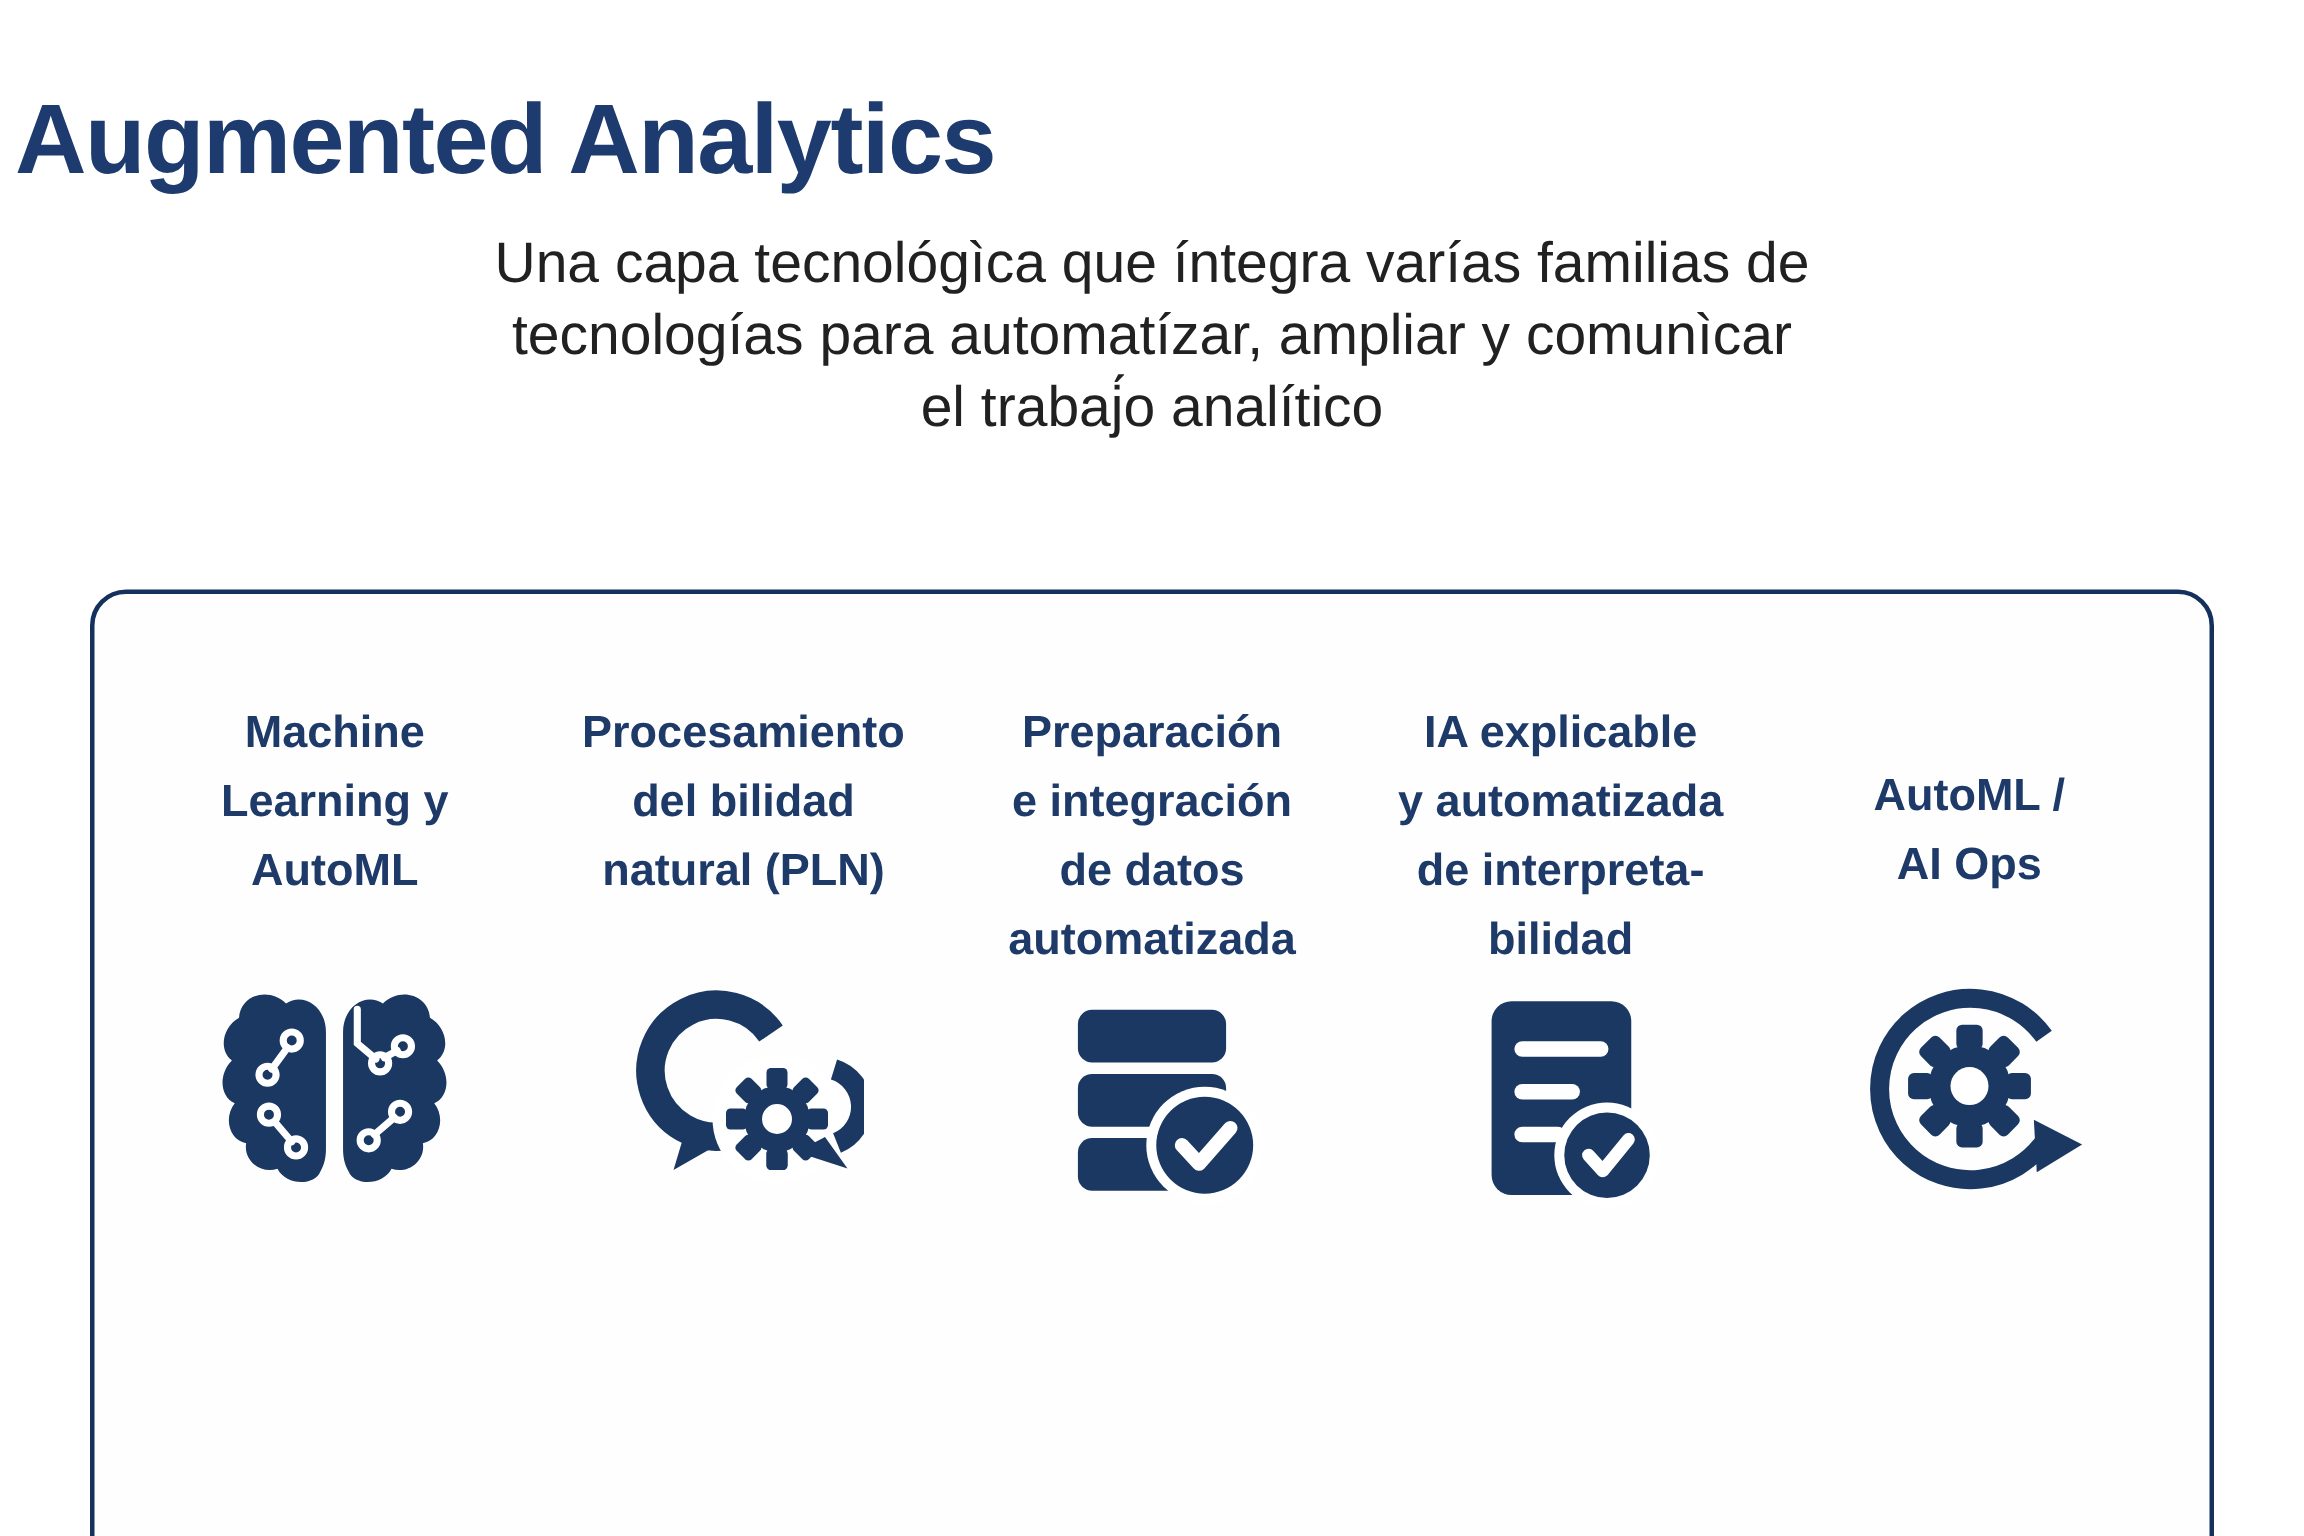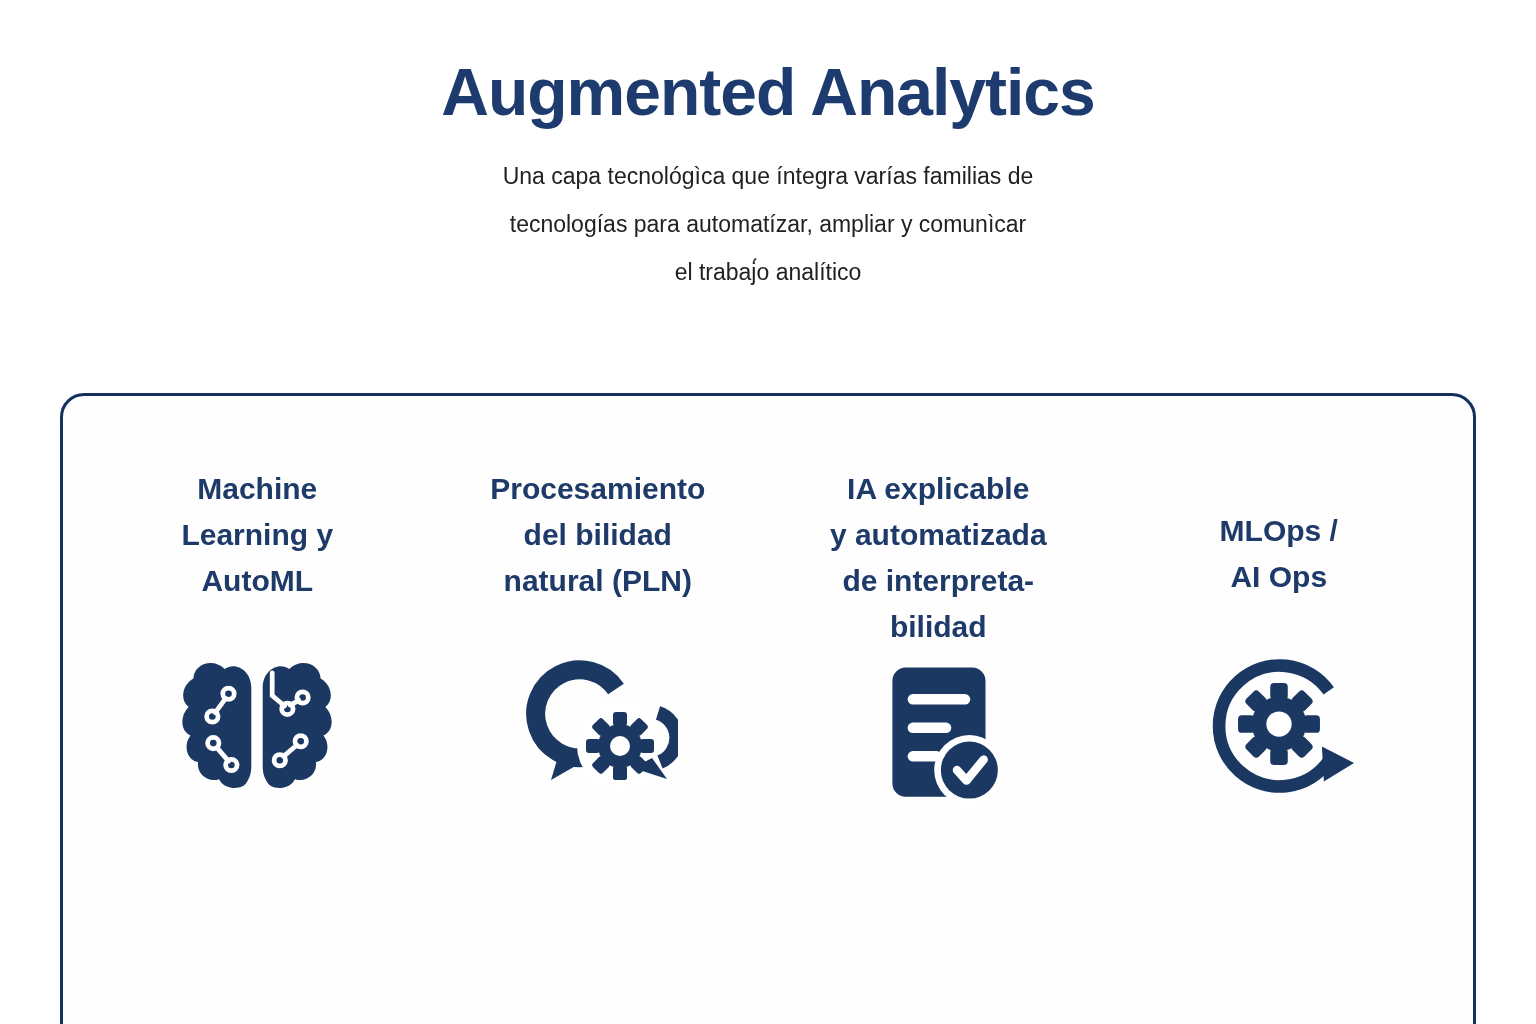--- a/index.html
+++ b/index.html
@@ -1,30 +1,31 @@
 <!DOCTYPE html>
 <html><head>
 <meta charset="utf-8">
 <style>
   * { margin:0; padding:0; box-sizing:border-box; }
   html,body { width:1536px; height:1024px; overflow:hidden; background:#ffffff; }
   body { font-family:"Liberation Sans", sans-serif; position:relative; }
 
   .page-title {
     margin-top:54px;
-    text-align:center;
+    text-align:left;
     font-size:66px;
     font-weight:700;
     letter-spacing:-1px;
     color:#1d3b6e;
+    padding-left:10px;
   }
   .page-subtitle {
     margin-top:22px;
     text-align:center;
-    font-size:23px;
+    font-size:38px;
     line-height:48px;
     color:#212121;
     white-space:pre-line;
   }
 
   .panel {
     position:absolute;
     left:60px;
     top:393px;
     width:1416px;
@@ -129,20 +130,38 @@
                 <rect x="95" y="62" width="14" height="14" rx="3" transform="rotate(270 102 96)"></rect>
                 <rect x="95" y="62" width="14" height="14" rx="3" transform="rotate(315 102 96)"></rect>
               </g>
               <circle cx="102" cy="96" r="22"></circle>
             </g>
             <circle cx="102" cy="96" r="10" fill="#ffffff"></circle>
           </svg>
         </div>
       </div>
 
+      <div class="col">
+        <div class="col-heading">Preparación
+e integración
+de datos
+automatizada</div>
+        <div class="col-icon">
+          <svg width="152" height="152" viewBox="0 0 160 160">
+            <g fill="#1a3862">
+              <rect x="28" y="16" width="104" height="37" rx="10"></rect>
+              <rect x="28" y="61" width="104" height="37" rx="10"></rect>
+              <rect x="28" y="106" width="104" height="37" rx="10"></rect>
+            </g>
+            <circle cx="117" cy="111" r="41" fill="#ffffff"></circle>
+            <circle cx="117" cy="111" r="34" fill="#1a3862"></circle>
+            <path d="M101,111 L113,124 L135,99" fill="none" stroke="#ffffff" stroke-width="10" stroke-linecap="round" stroke-linejoin="round"></path>
+          </svg>
+        </div>
+      </div>
 
       <div class="col">
         <div class="col-heading">IA explicable
 y automatizada
 de interpreta-
 bilidad</div>
         <div class="col-icon">
           <svg width="152" height="152" viewBox="0 0 160 160">
             <rect x="32" y="10" width="98" height="136" rx="14" fill="#1a3862"></rect>
             <g fill="#ffffff">
@@ -151,21 +170,21 @@
               <rect x="48" y="98" width="36" height="11" rx="5.5"></rect>
             </g>
             <circle cx="113" cy="118" r="37" fill="#ffffff"></circle>
             <circle cx="113" cy="118" r="30" fill="#1a3862"></circle>
             <path d="M100,118 L110,129 L128,107" fill="none" stroke="#ffffff" stroke-width="9" stroke-linecap="round" stroke-linejoin="round"></path>
           </svg>
         </div>
       </div>
 
       <div class="col">
-        <div class="col-heading v-center">MLOps /
+        <div class="col-heading v-center">AutoML /
 AI Ops</div>
         <div class="col-icon">
           <svg width="156" height="160" viewBox="0 0 160 160">
             <path d="M131,44 A62,62 0 1 0 131,116" fill="none" stroke="#1a3862" stroke-width="13"></path>
             <path d="M124,101 L157,118 L126,137 Z" fill="#1a3862"></path>
             <g fill="#1a3862">
               <g>
                 <rect x="71" y="36" width="18" height="17" rx="4"></rect>
                 <rect x="71" y="36" width="18" height="17" rx="4" transform="rotate(45 80 78)"></rect>
                 <rect x="71" y="36" width="18" height="17" rx="4" transform="rotate(90 80 78)"></rect>

